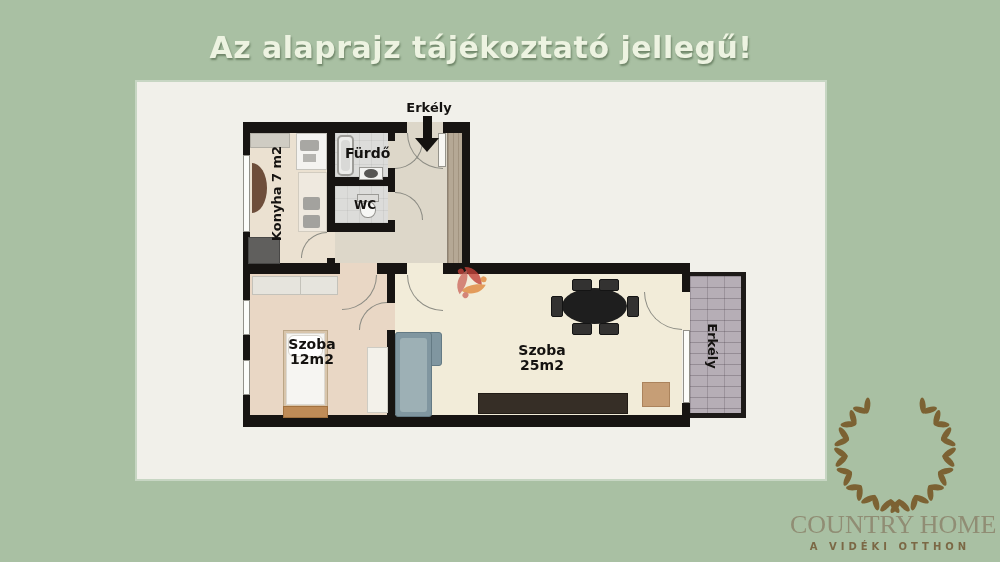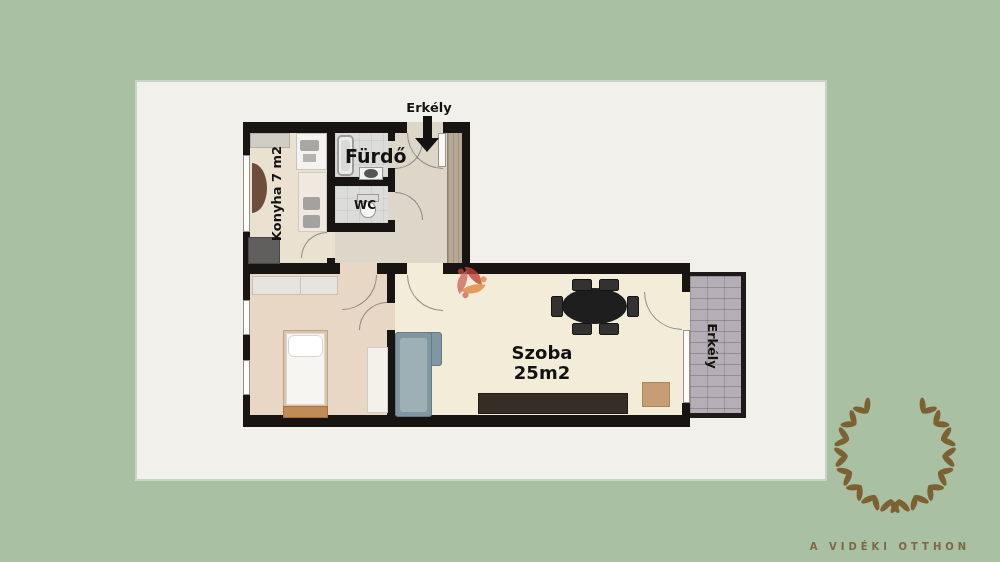--- a/index.html
+++ b/index.html
@@ -38,20 +38,21 @@
   .brand-name{position:absolute;left:790px;top:510px;width:200px;text-align:center;
             font-family:"Liberation Serif",serif;font-size:26px;color:#908d74;white-space:nowrap;}
   .brand-tag{position:absolute;left:800px;top:541px;width:180px;text-align:center;
             font-size:10px;font-weight:bold;color:#7b6845;letter-spacing:4px;white-space:nowrap;}
 </style>
 </head>
 <body>
 
 <div class="stage">
 
+  <div class="title">Az alaprajz tájékoztató jellegű!</div>
 
   <div class="card"></div>
 
   <div class="floor" style="left:250px;top:133px;width:77px;height:130px;background:#ebe1d1;"></div>
   <div class="floor tile" style="left:335px;top:133px;width:53px;height:44px;"></div>
   <div class="floor tile" style="left:335px;top:186px;width:53px;height:37px;"></div>
   <div class="floor" style="left:395px;top:133px;width:67px;height:130px;background:#ddd7c9;"></div>
   <div class="floor" style="left:335px;top:232px;width:60px;height:31px;background:#ddd7c9;"></div>
   <div class="floor wood" style="left:447px;top:133px;width:15px;height:130px;border-left:1px solid #8d8273;"></div>
   <div class="floor" style="left:250px;top:274px;width:137px;height:141px;background:#e9d7c5;"></div>
@@ -146,23 +147,24 @@
   <div class="chair" style="left:599px;top:323px;width:18px;height:10px;"></div>
   <div class="chair" style="left:551px;top:296px;width:10px;height:19px;"></div>
   <div class="chair" style="left:627px;top:296px;width:10px;height:19px;"></div>
   <div class="furn" style="left:478px;top:393px;width:150px;height:21px;background:#362e26;border:1px solid #221c16;"></div>
   <div class="furn" style="left:642px;top:382px;width:28px;height:25px;background:#c69e76;border:1px solid #ab835c;"></div>
 
   <div class="lbl" style="left:399px;top:101px;width:60px;font-size:13px;">Erkély</div>
   <div class="abs" style="left:423px;top:116px;width:9px;height:22px;background:#141210;"></div>
   <div class="abs" style="left:415px;top:138px;width:0;height:0;border-left:12px solid transparent;border-right:12px solid transparent;border-top:14px solid #141210;"></div>
   <div class="lbl" style="left:227px;top:186px;width:100px;height:15px;font-size:13px;transform:rotate(-90deg);">Konyha 7 m2</div>
-  <div class="lbl" style="left:345px;top:146px;width:44px;font-size:19px;text-align:center;">Fürdő</div>
+  <div class="lbl" style="left:345px;top:146px;width:44px;font-size:14px;text-align:center;">Fürdő</div>
   <div class="lbl" style="left:351px;top:199px;width:28px;font-size:12px;">WC</div>
-  <div class="lbl" style="left:497px;top:343px;width:90px;font-size:18px;">Szoba 25m2</div>
+  <div class="lbl" style="left:267px;top:337px;width:90px;font-size:14px;">Szoba 12m2</div>
+  <div class="lbl" style="left:497px;top:343px;width:90px;font-size:14px;">Szoba 25m2</div>
   <div class="lbl" style="left:682px;top:339px;width:60px;height:14px;font-size:13px;transform:rotate(90deg);">Erkély</div>
 
   <svg width="38" height="38" viewBox="-19 -19 38 38" style="position:absolute;left:451px;top:263px;opacity:0.8;">
     <g transform="rotate(-20)">
         <path d="M 0,-16 C 9,-13 14,-3 10,7 C 4,3 0,-6 0,-16 Z" fill="#c24139"></path>
         <circle cx="-5" cy="-13" r="3" fill="#c24139"></circle>
       </g>
     <g transform="rotate(100)">
         <path d="M 0,-16 C 9,-13 14,-3 10,7 C 4,3 0,-6 0,-16 Z" fill="#e0883c"></path>
         <circle cx="-5" cy="-13" r="3" fill="#e0883c"></circle>
@@ -192,15 +194,16 @@
       <use href="#lp" transform="rotate(95)"></use>
         <use href="#lp" transform="rotate(115)"></use>
       <use href="#lp" transform="rotate(135)"></use>
         <use href="#lp" transform="rotate(155)"></use>
       <use href="#lp" transform="rotate(175)"></use>
         <use href="#lp" transform="rotate(195)"></use>
       <use href="#lp" transform="rotate(215)"></use>
         <use href="#lp" transform="rotate(235)"></use>
     </g>
   </svg>
+  <div class="brand-name">COUNTRY HOME</div>
   <div class="brand-tag">A VIDÉKI OTTHON</div>
 
 </div>
 
 </body></html>

